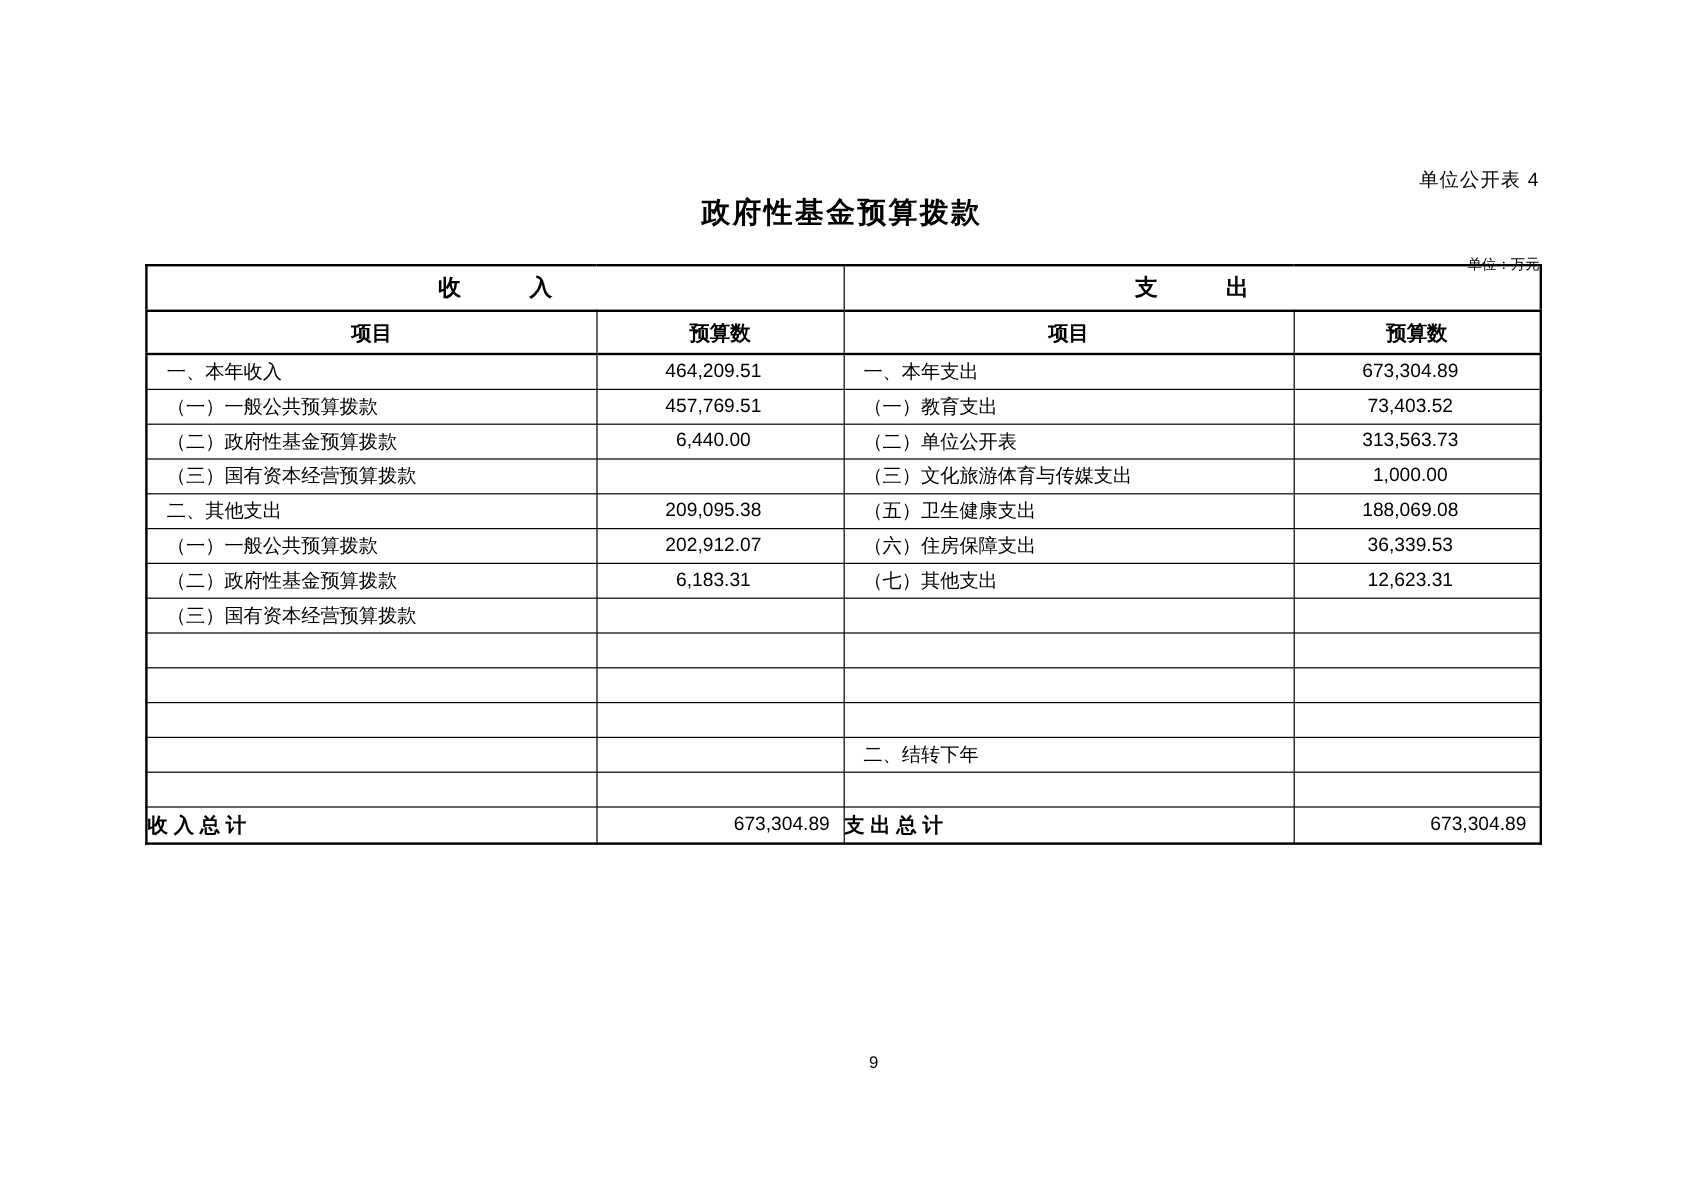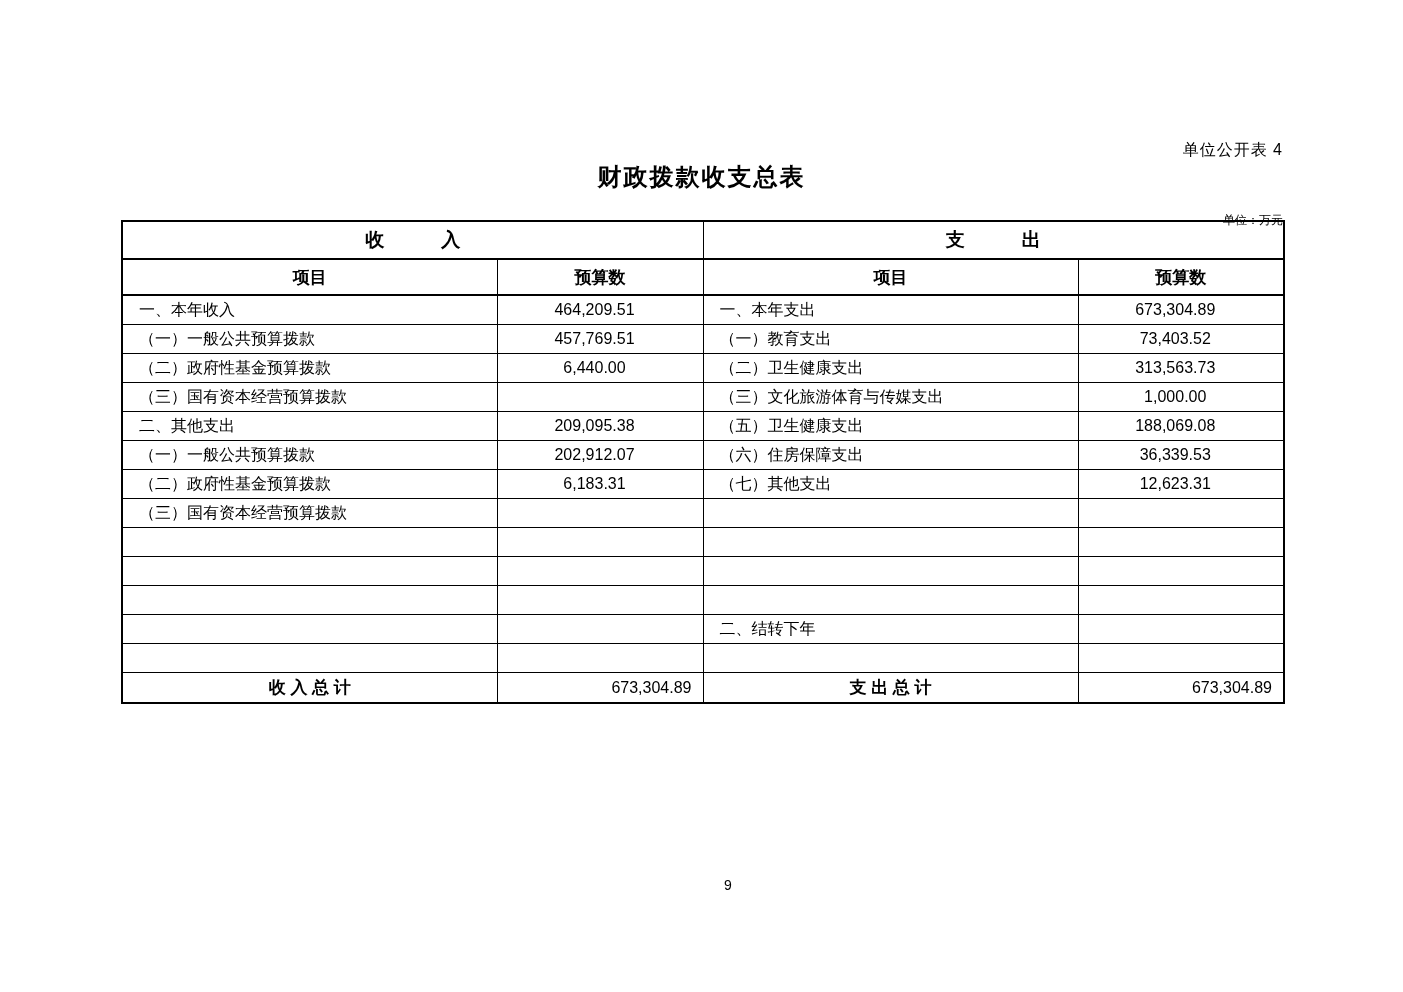--- a/index.html
+++ b/index.html
@@ -83,21 +83,20 @@
     text-align: center;
     padding-right: 11px;
   }
   tfoot td {
     height: 29px;
     border-top: 2px solid #000000;
   }
   tfoot td.label {
     font-size: 17px;
     font-weight: bold;
-    text-align: center;
   }
   tfoot td.value {
     font-size: 16px;
     text-align: right;
     padding-right: 11px;
   }
   .page-number {
     position: absolute;
     top: 877px;
     left: 700px;
@@ -106,21 +105,21 @@
     font-size: 14px;
   }
 </style>
 </head>
 <body>
 
 <div class="page">
 
   <div class="doc-label">单位公开表 4</div>
 
-  <h1 class="title">财政拨款收支总表</h1>
+  <h1 class="title">政府性基金预算拨款</h1>
 
   <div class="unit-note">单位：万元</div>
 
   <table class="budget-table">
     <colgroup>
       <col style="width:375px">
       <col style="width:206px">
       <col style="width:375px">
       <col style="width:206px">
     </colgroup>
@@ -145,21 +144,21 @@
         </tr>
         <tr>
           <td class="item">（一）一般公共预算拨款</td>
           <td class="value">457,769.51</td>
           <td class="item">（一）教育支出</td>
           <td class="value">73,403.52</td>
         </tr>
         <tr>
           <td class="item">（二）政府性基金预算拨款</td>
           <td class="value">6,440.00</td>
-          <td class="item">（二）卫生健康支出</td>
+          <td class="item">（二）单位公开表</td>
           <td class="value">313,563.73</td>
         </tr>
         <tr>
           <td class="item">（三）国有资本经营预算拨款</td>
           <td class="value"></td>
           <td class="item">（三）文化旅游体育与传媒支出</td>
           <td class="value">1,000.00</td>
         </tr>
         <tr>
           <td class="item">二、其他支出</td>

